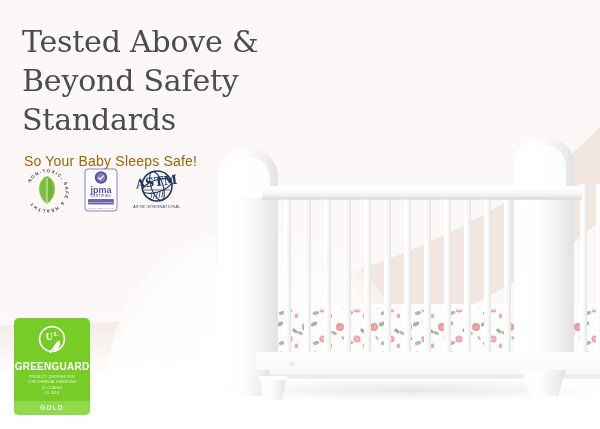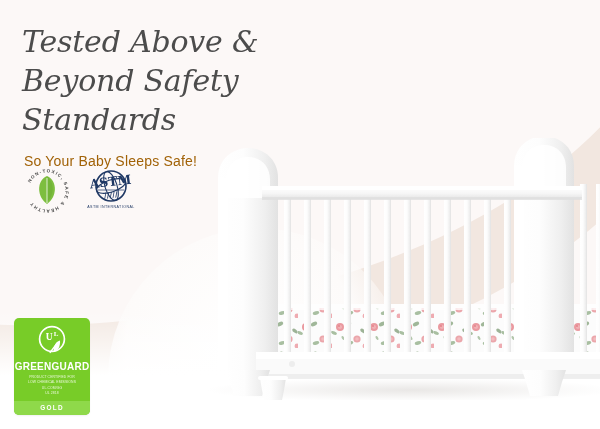--- a/index.html
+++ b/index.html
@@ -28,21 +28,20 @@
   
   .copy{position:absolute;left:22px;top:22px;width:300px;z-index:6;}
   .headline{
     font-family:"DejaVu Serif", serif;
     font-size:30px;line-height:1.30;
     letter-spacing:-0.2px;
     color:#4C4C4C;
     font-weight:400;
     margin:0;
     white-space:pre-line;
-    font-style:italic;
   }
   .subhead{
     margin:14px 0 0 2px;
     font-size:14px;
     letter-spacing:.2px;
     color:#a16207;
     font-weight:400;
   }
 
   
@@ -214,20 +213,35 @@
           <textPath href="#ringPath" startOffset="7%">NON-TOXIC, SAFE &amp; HEALTHY</textPath>
         </text>
         <g>
           <path d="M25,10 C36,15 35,31 25,38 C15,31 14,15 25,10 Z" fill="#7DBE3F"></path>
           <path d="M25,11 C33,16 32,30 25,36 Z" fill="#6BAB33" opacity=".55"></path>
           <path d="M25,12 L25,37" stroke="#FFFFFF" stroke-width="0.9" opacity=".85"></path>
         </g>
       </svg>
     </div>
 
+    <div class="badge-jpma">
+      <svg width="34" height="44" viewBox="0 0 34 44" aria-hidden="true">
+        <rect x="1" y="1" width="32" height="42" rx="3" fill="#FFFFFF" stroke="#8A7FC2" stroke-width="1"></rect>
+        <g>
+          <circle cx="17" cy="9.5" r="6.2" fill="#5B50A0"></circle>
+          <circle cx="17" cy="9.5" r="4.4" fill="#FFFFFF" opacity=".25"></circle>
+          <path d="M14.6,9.6 l1.7,1.8 l3.3,-3.6" stroke="#FFFFFF" stroke-width="1.2" fill="none" stroke-linecap="round"></path>
+        </g>
+        <text x="17" y="24.5" text-anchor="middle" font-family="'Liberation Sans', sans-serif" font-size="9" font-weight="700" fill="#5B50A0">jpma</text>
+        <text x="17" y="29" text-anchor="middle" font-family="'Liberation Sans', sans-serif" font-size="3" font-weight="700" fill="#6E63B0" letter-spacing=".5">CERTIFIED</text>
+        <rect x="4" y="31" width="26" height="5.4" rx="1" fill="#6E63B0"></rect>
+        <text x="17" y="34.9" text-anchor="middle" font-family="'Liberation Sans', sans-serif" font-size="2.5" fill="#FFFFFF" letter-spacing=".2">JUVENILE PRODUCTS</text>
+        <text x="17" y="40.5" text-anchor="middle" font-family="'Liberation Sans', sans-serif" font-size="2.3" fill="#8A7FC2" letter-spacing=".2">MFRS ASSOCIATION</text>
+      </svg>
+    </div>
 
     <div class="badge-astm">
       <svg width="54" height="44" viewBox="0 0 54 44" aria-hidden="true">
         <g>
           <circle cx="27" cy="18" r="15" fill="none" stroke="#1F3864" stroke-width="1.6"></circle>
           <ellipse cx="27" cy="18" rx="15" ry="6" fill="none" stroke="#1F3864" stroke-width="1.1" transform="rotate(-18 27 18)"></ellipse>
           <ellipse cx="27" cy="18" rx="6" ry="15" fill="none" stroke="#1F3864" stroke-width="1.1" transform="rotate(-18 27 18)"></ellipse>
           <text x="27" y="18" text-anchor="middle" font-family="'DejaVu Serif', serif" font-size="12.5" font-weight="700" fill="#1F3864" transform="rotate(-7 27 18)">ASTM</text>
           <path d="M14,22 L40,22" stroke="#1F3864" stroke-width="0.9" opacity=".8"></path>
           <text x="27" y="29.5" text-anchor="middle" font-family="'DejaVu Serif', serif" font-size="7.5" font-weight="700" fill="#1F3864" transform="rotate(-7 27 28)">/////</text>

